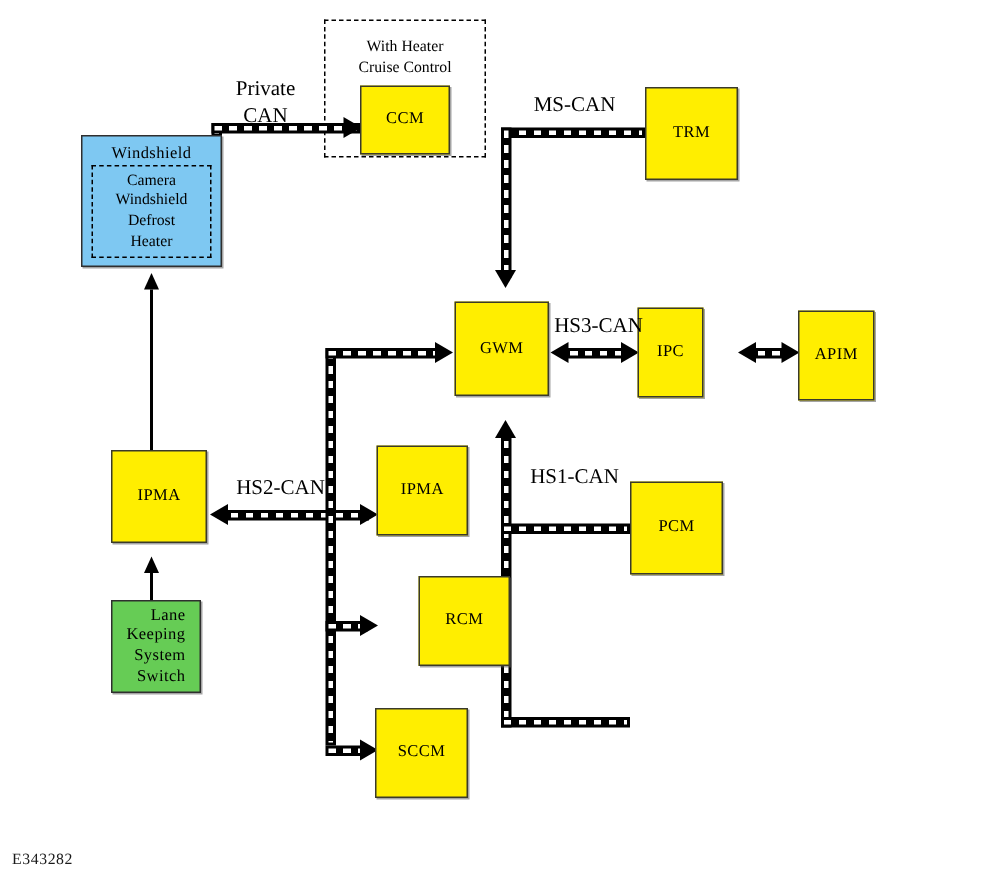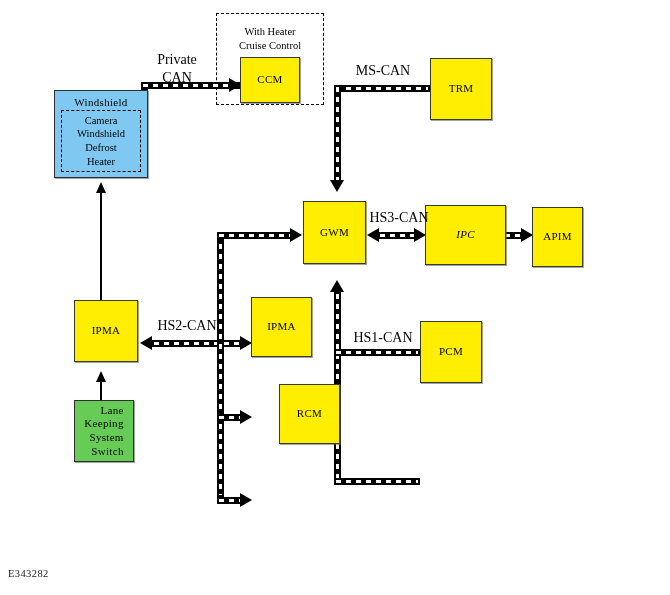--- a/index.html
+++ b/index.html
@@ -241,21 +241,21 @@
   <div class="arrow small-up" style="left:96px; top:182px;"></div>
 
   <div class="line-v" style="left:100px; top:382px; height:43px;"></div>
   <div class="arrow small-up" style="left:96px; top:371px;"></div>
 
   <div class="bus-label serif-label" style="left:146px; top:51px; width:62px;">Private
 CAN</div>
   <div class="bus-label serif-label" style="left:352px; top:62px; width:62px;">MS-CAN</div>
   <div class="bus-label serif-label" style="left:368px; top:209px; width:62px;">HS3-CAN</div>
   <div class="bus-label serif-label" style="left:156px; top:317px; width:62px;">HS2-CAN</div>
-  <div class="bus-label serif-label" style="left:352px; top:329px; width:62px;">HS1-CAN</div>
+  <div class="bus-label serif-label" style="left:352px; top:310px; width:62px;">HS1-CAN</div>
 
   <div class="module blue" style="left:54px; top:90px; width:94px; height:88px;">
     <span class="label">Windshield</span>
   </div>
   <div class="inner-dashed" style="left:61px; top:110px; width:80px; height:62px;">
     <span class="label">Camera
 Windshield
 Defrost
 Heater</span>
   </div>
@@ -265,40 +265,43 @@
   </div>
 
   <div class="module" style="left:430px; top:58px; width:62px; height:62px;">
     <span class="label">TRM</span>
   </div>
 
   <div class="module" style="left:303px; top:201px; width:63px; height:63px;">
     <span class="label">GWM</span>
   </div>
 
-  <div class="module" style="left:425px; top:205px; width:81px; height:60px;font-style:italic;">
+  <div class="module" style="left:425px; top:205px; width:44px; height:60px;">
     <span class="label">IPC</span>
   </div>
 
   <div class="module" style="left:532px; top:207px; width:51px; height:60px;">
     <span class="label">APIM</span>
   </div>
 
   <div class="module" style="left:74px; top:300px; width:64px; height:62px;">
     <span class="label">IPMA</span>
   </div>
 
   <div class="module" style="left:251px; top:297px; width:61px; height:60px;">
     <span class="label">IPMA</span>
   </div>
 
   <div class="module" style="left:251px; top:384px; width:61px; height:60px;margin-left:28px;">
     <span class="label">RCM</span>
   </div>
 
+  <div class="module" style="left:250px; top:472px; width:62px; height:60px;">
+    <span class="label">SCCM</span>
+  </div>
 
   <div class="module" style="left:420px; top:321px; width:62px; height:62px;">
     <span class="label">PCM</span>
   </div>
 
 
   <div class="module green" style="left:74px; top:400px; width:60px; height:62px;text-align:right;">
     <span class="label">Lane
 Keeping
 System

